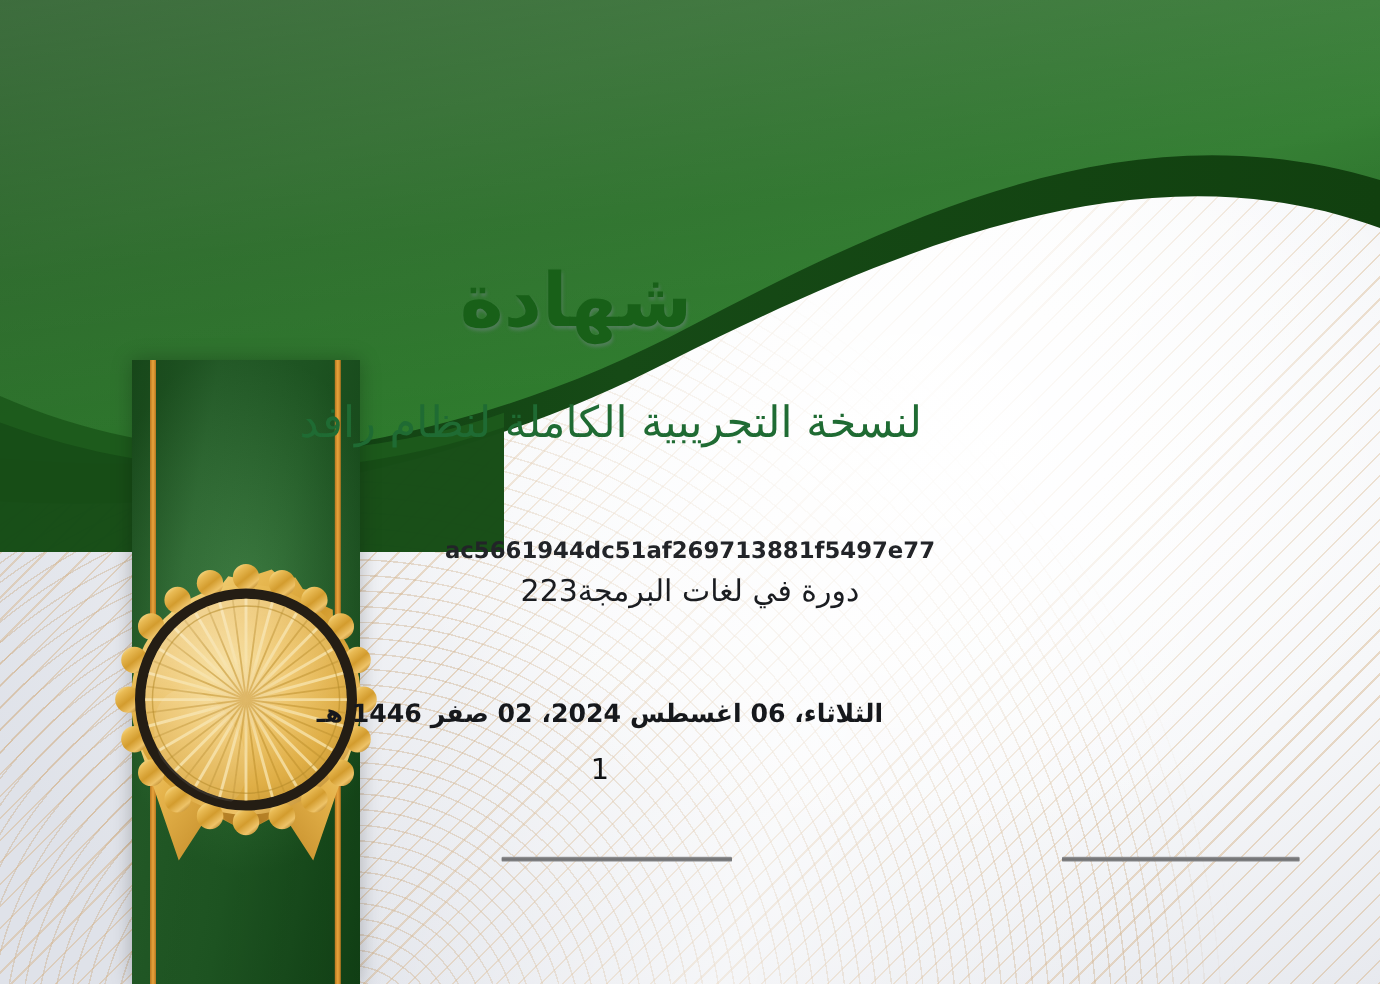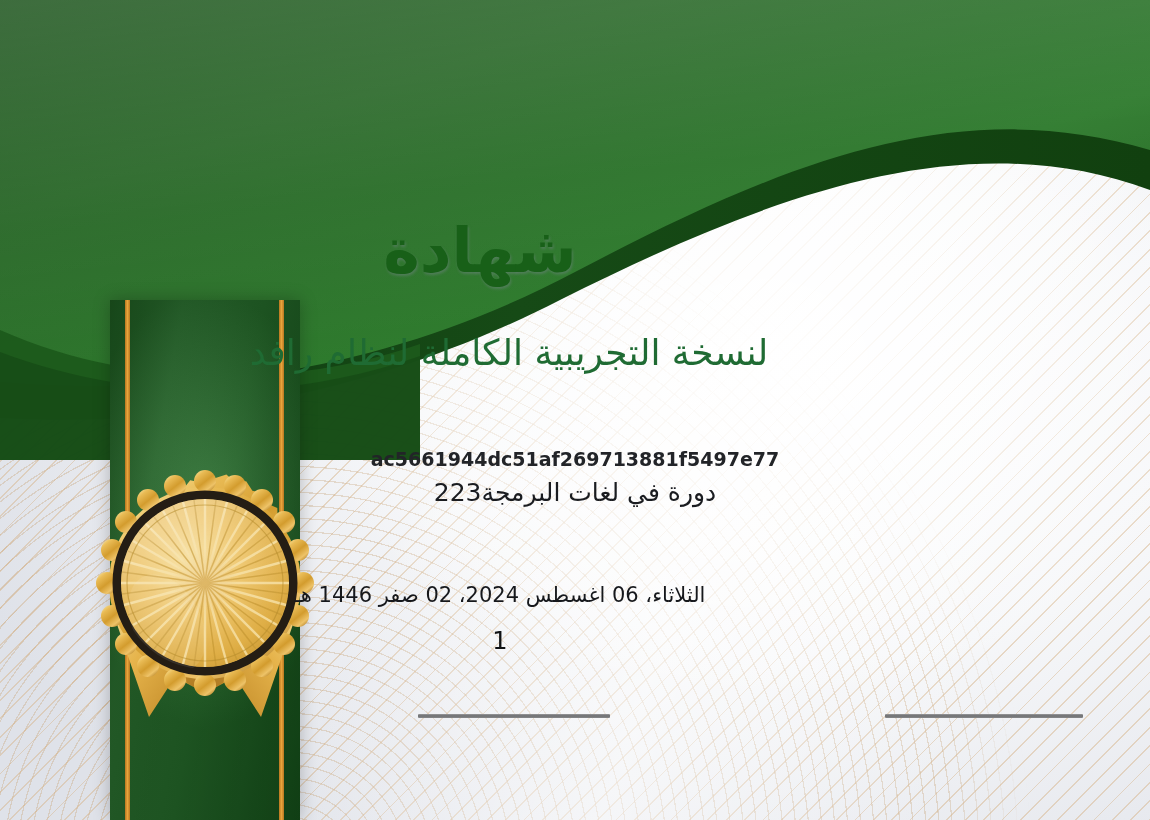--- a/index.html
+++ b/index.html
@@ -135,21 +135,21 @@
     font-weight: 400;
     color: #1a1c20;
     direction: rtl;
   }
   .date-line {
     position: absolute;
     left: 0; right: 0;
     top: 583px;
     text-align: center;
     font-size: 21px;
-    font-weight: 400;
+    font-weight: 700;
     color: #16181c;
     direction: rtl;
     padding-right: 150px;
   }
   .serial-line {
     position: absolute;
     left: 0; right: 0;
     top: 627px;
     text-align: center;
     font-size: 24px;

